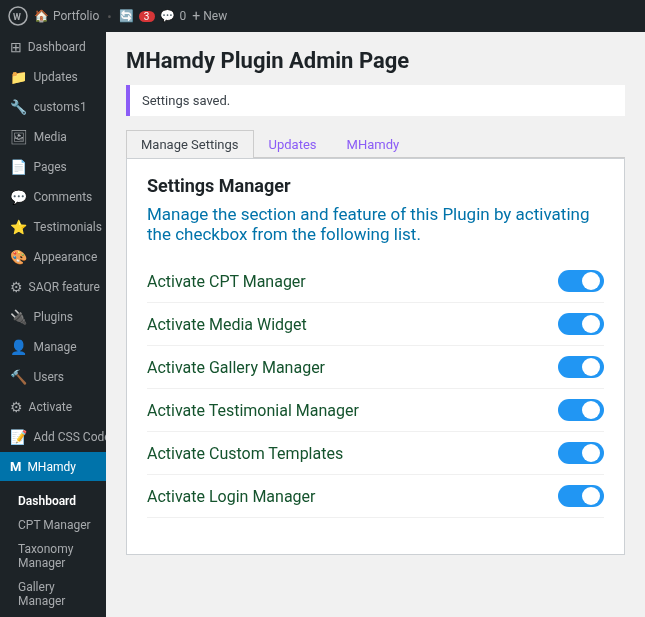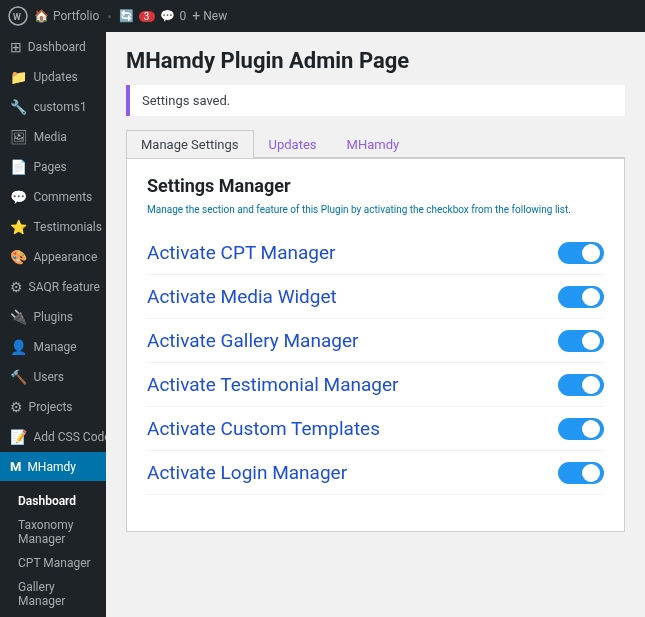--- a/index.html
+++ b/index.html
@@ -117,36 +117,36 @@
 
     .settings-title {
       font-size: 18px;
       font-weight: 700;
       color: #1d2327;
       margin-bottom: 8px;
     }
 
     .settings-desc {
       color: #0073aa;
-      font-size: 10px;
+      font-size: 17px;
       margin-bottom: 16px;
     }
 
     .setting-row {
       display: flex;
       align-items: center;
       justify-content: space-between;
       padding: 10px 0;
       border-bottom: 1px solid #f0f0f0;
     }
     .setting-row:last-of-type { border-bottom: none; }
 
     .setting-label {
-      font-size: 19px;
-      color: #1d4ed8;
+      font-size: 16px;
+      color: #14532d;
     }
 
     
     .toggle-switch {
       position: relative;
       width: 46px;
       height: 22px;
       flex-shrink: 0;
       cursor: pointer;
     }
@@ -248,39 +248,39 @@
     <div class="sidebar-item">
       <span class="icon">👤</span>
       <span>Manage</span>
     </div>
     <div class="sidebar-item">
       <span class="icon">🔨</span>
       <span>Users</span>
     </div>
     <div class="sidebar-item">
       <span class="icon">⚙</span>
-      <span>Projects</span>
+      <span>Activate</span>
     </div>
     <div class="sidebar-item">
       <span class="icon">📝</span>
       <span>Add CSS Code</span>
     </div>
     <div class="sidebar-item highlighted">
       <span class="icon" style="font-weight:bold;font-size:13px;">M</span>
       <span>MHamdy</span>
     </div>
     <div class="sidebar-divider"></div>
     <div class="sidebar-sub-item active-sub">
       <span>Dashboard</span>
     </div>
     <div class="sidebar-sub-item">
+      <span>CPT Manager</span>
+    </div>
+    <div class="sidebar-sub-item">
       <span>Taxonomy Manager</span>
-    </div>
-    <div class="sidebar-sub-item">
-      <span>CPT Manager</span>
     </div>
     <div class="sidebar-sub-item">
       <span>Gallery Manager</span>
     </div>
     <div class="sidebar-sub-item">
       
     </div>
 
     <div class="sidebar-divider"></div>
 

